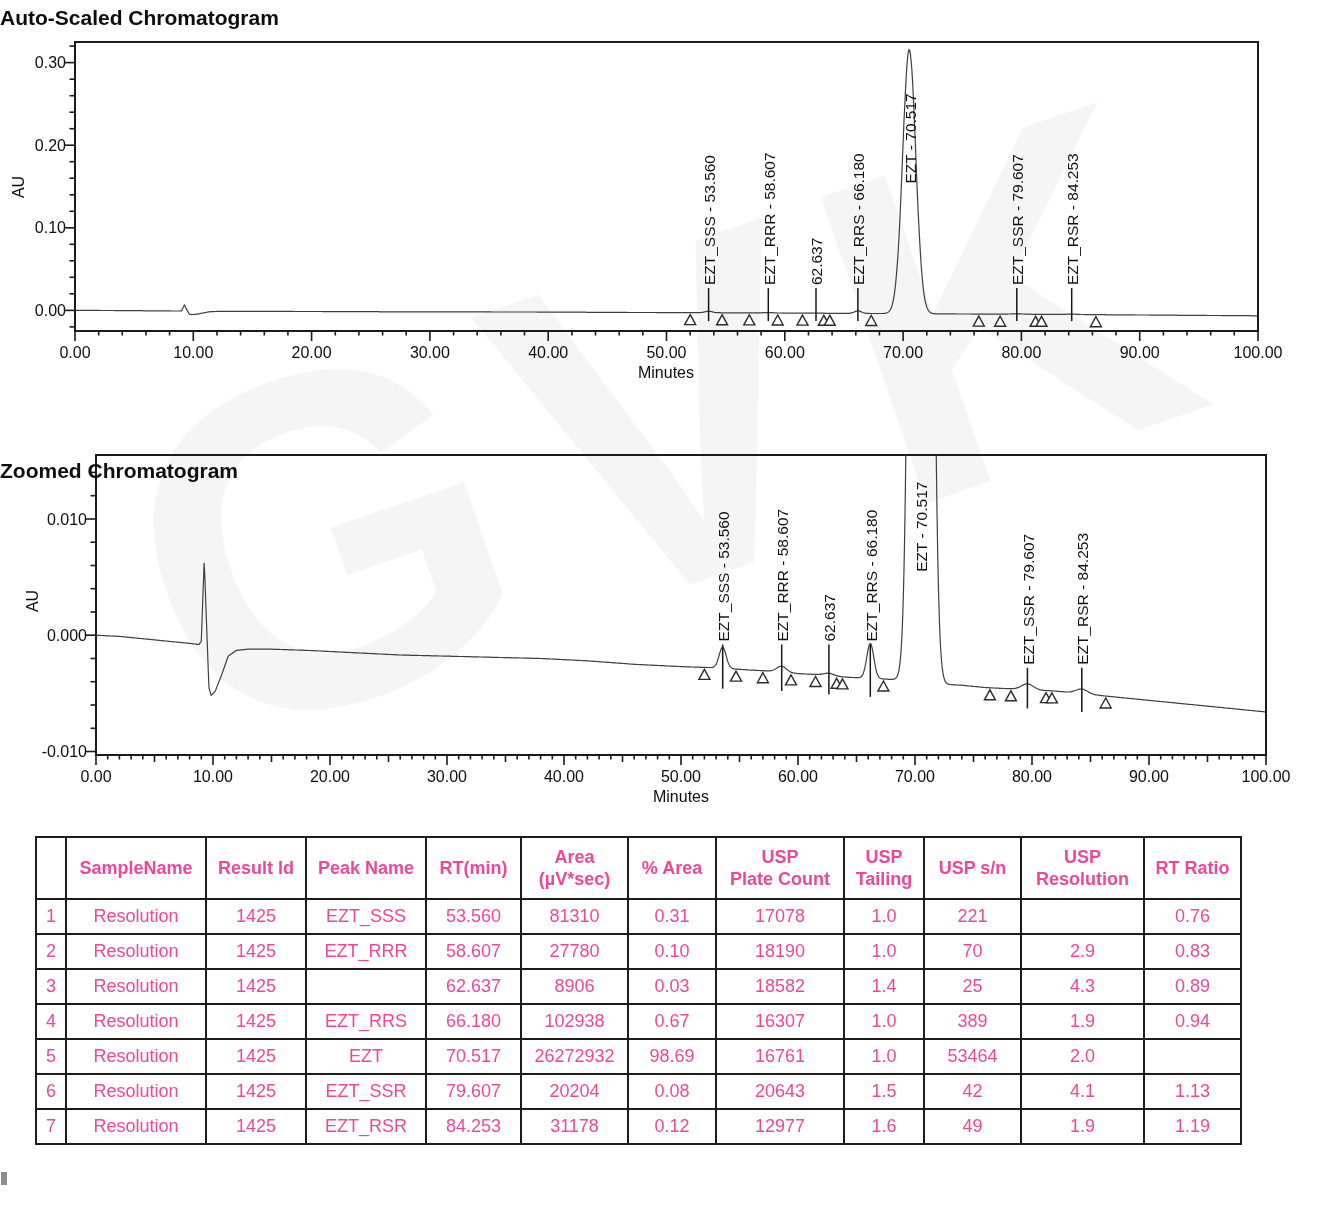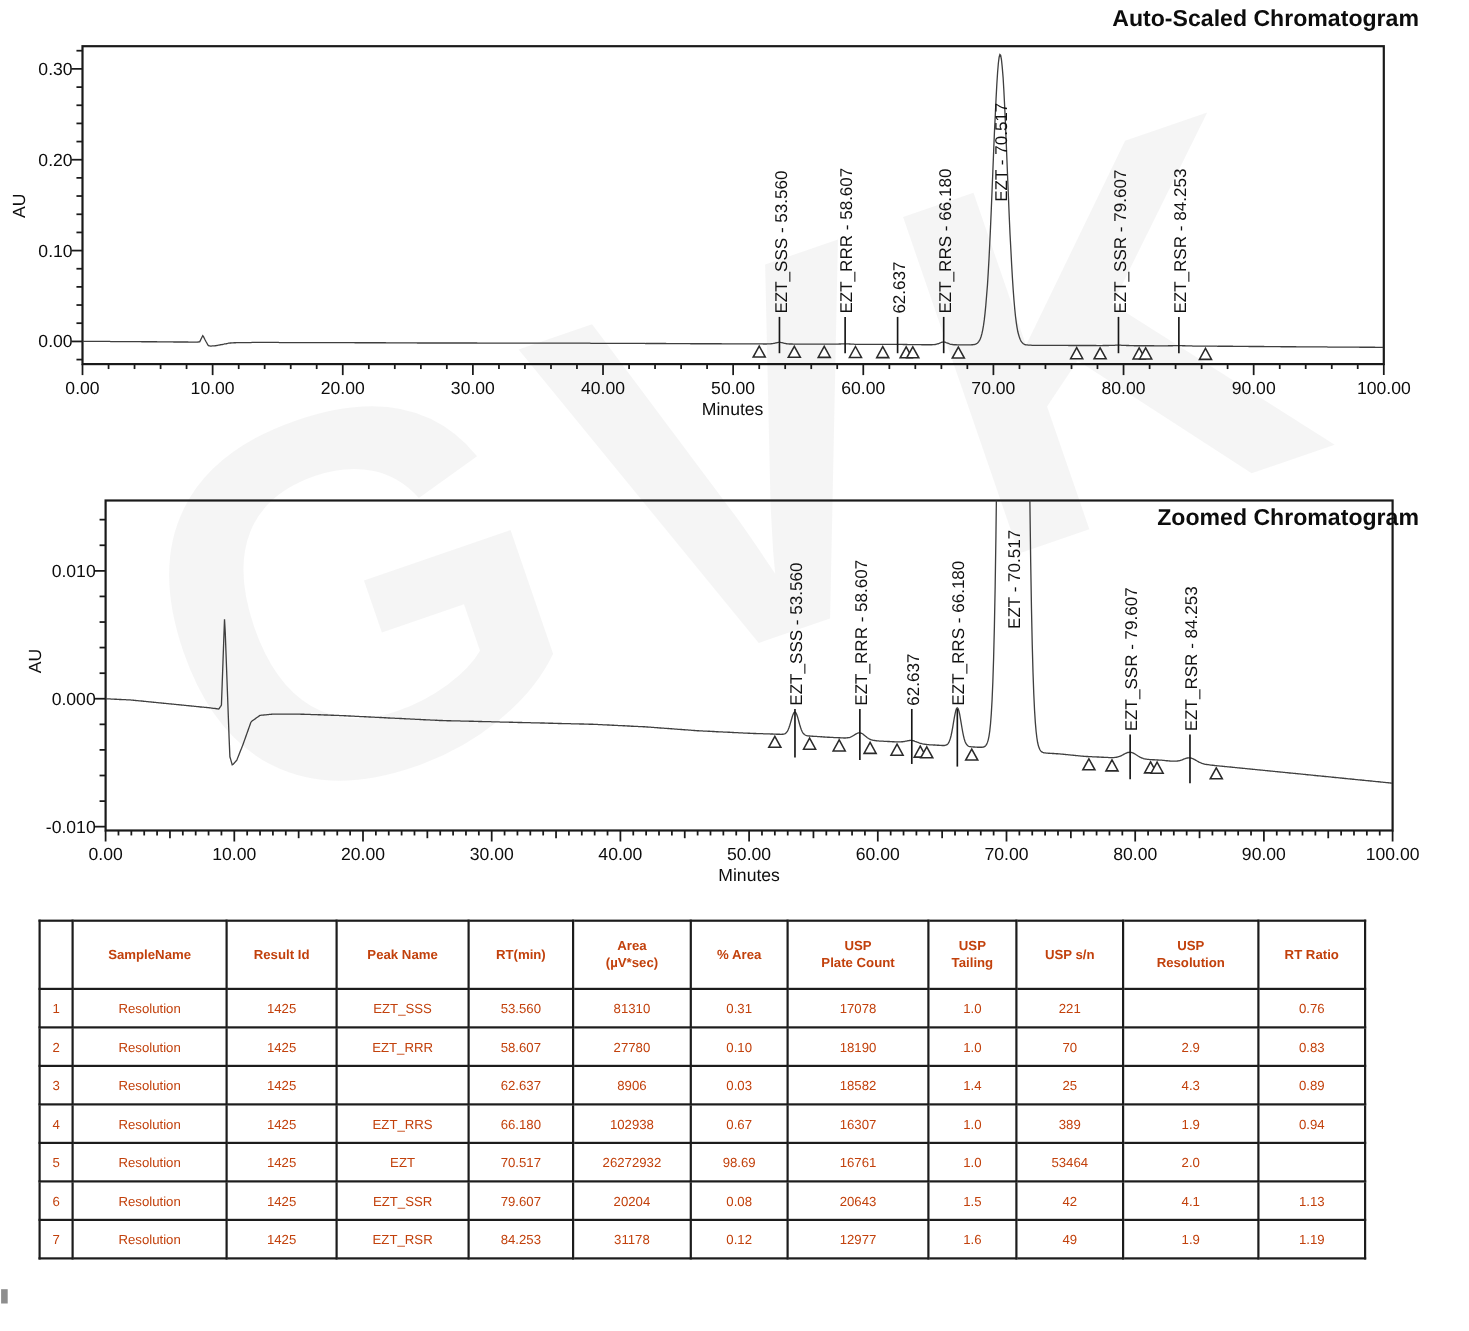--- a/index.html
+++ b/index.html
@@ -10,42 +10,42 @@
   }
   .watermark{
     position:absolute;left:30px;top:20px;width:1280px;height:800px;
     display:flex;align-items:center;justify-content:center;
     transform:rotate(-19deg);
     font-size:470px;font-weight:bold;letter-spacing:28px;
     color:rgba(110,110,110,0.07);z-index:0;white-space:nowrap;
     pointer-events:none;user-select:none;
   }
   .chart-title{
-    position:absolute;left:0;width:1290px;text-align:right;
+    position:absolute;left:0;width:1290px;text-align:left;
     font-size:21px;font-weight:bold;color:#0d0d0d;z-index:3;
   }
   #title-auto{top:6px;}
   #title-zoom{top:414px;margin-top:45px;}
   .xaxis-label{
     position:absolute;font-size:16px;color:#0d0d0d;z-index:3;
     transform:translateX(-50%);
   }
   #minutes-auto{left:666px;top:364px;}
   #minutes-zoom{left:681px;top:788px;}
   .yaxis-label{
     position:absolute;font-size:16px;color:#0d0d0d;z-index:3;
     transform:rotate(-90deg);
   }
   #au-auto{left:8px;top:178px;}
   #au-zoom{left:22px;top:592px;}
   #charts{position:absolute;left:0;top:0;z-index:2;}
   #results-table{
     position:absolute;left:35px;top:836px;z-index:2;
     border-collapse:collapse;table-layout:fixed;width:1205px;
-    font-size:12px;color:#c2410c;background:rgba(255,255,255,0);
+    font-size:18px;color:#ec4899;background:rgba(255,255,255,0);
   }
   #results-table th,#results-table td{
     border:2px solid #1c1c1c;text-align:center;vertical-align:middle;
     padding:1px 3px;overflow:hidden;white-space:nowrap;
   }
   #results-table th{font-weight:bold;height:58px;line-height:1.25;}
   #results-table td{height:31px;}
   .corner-mark{
     position:absolute;left:1px;top:1172px;width:6px;height:13px;
     background:#8d8d8d;z-index:2;

